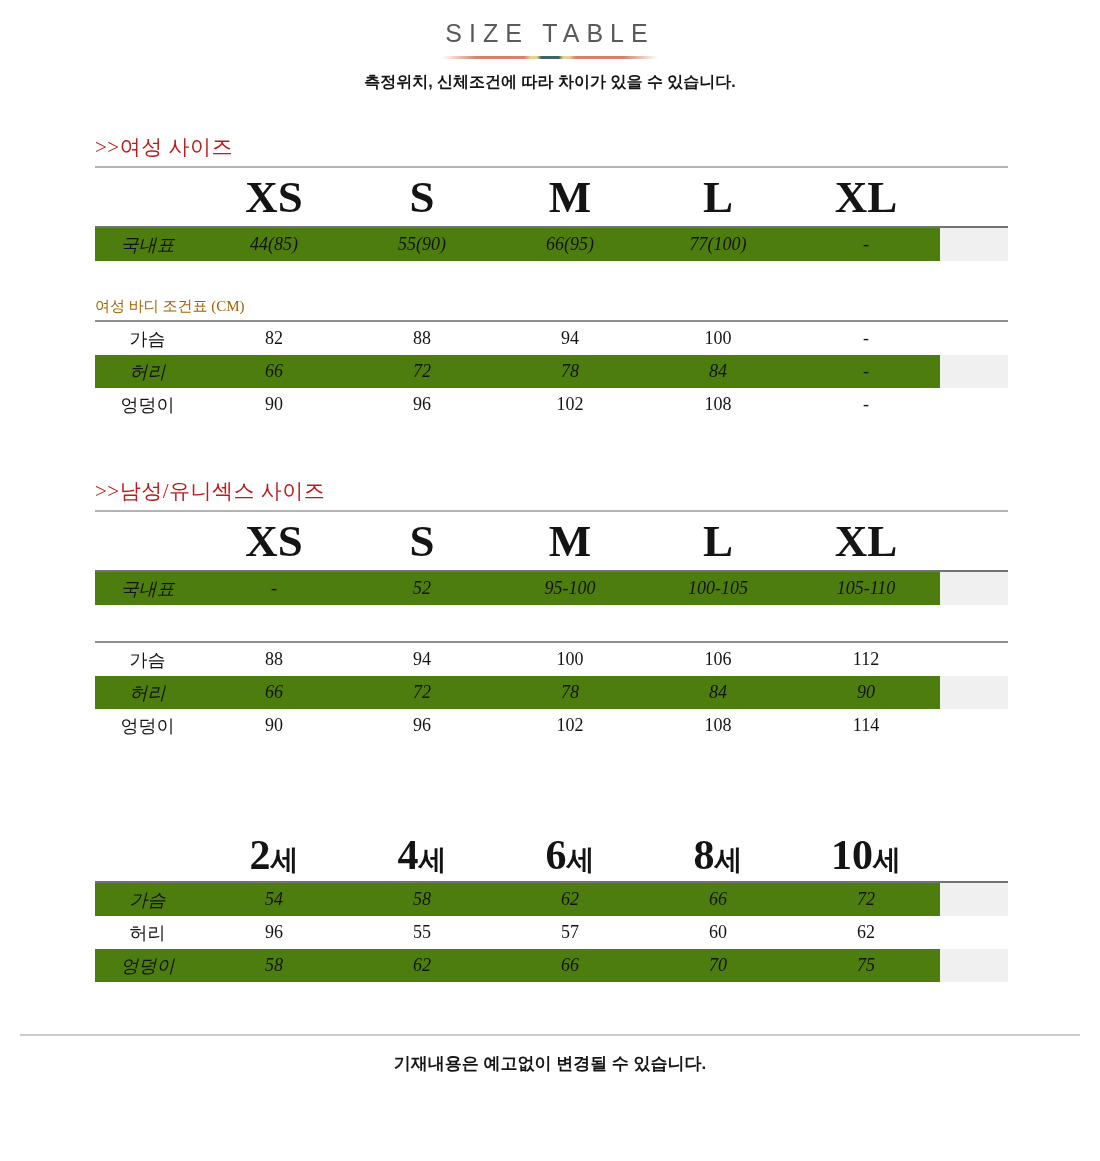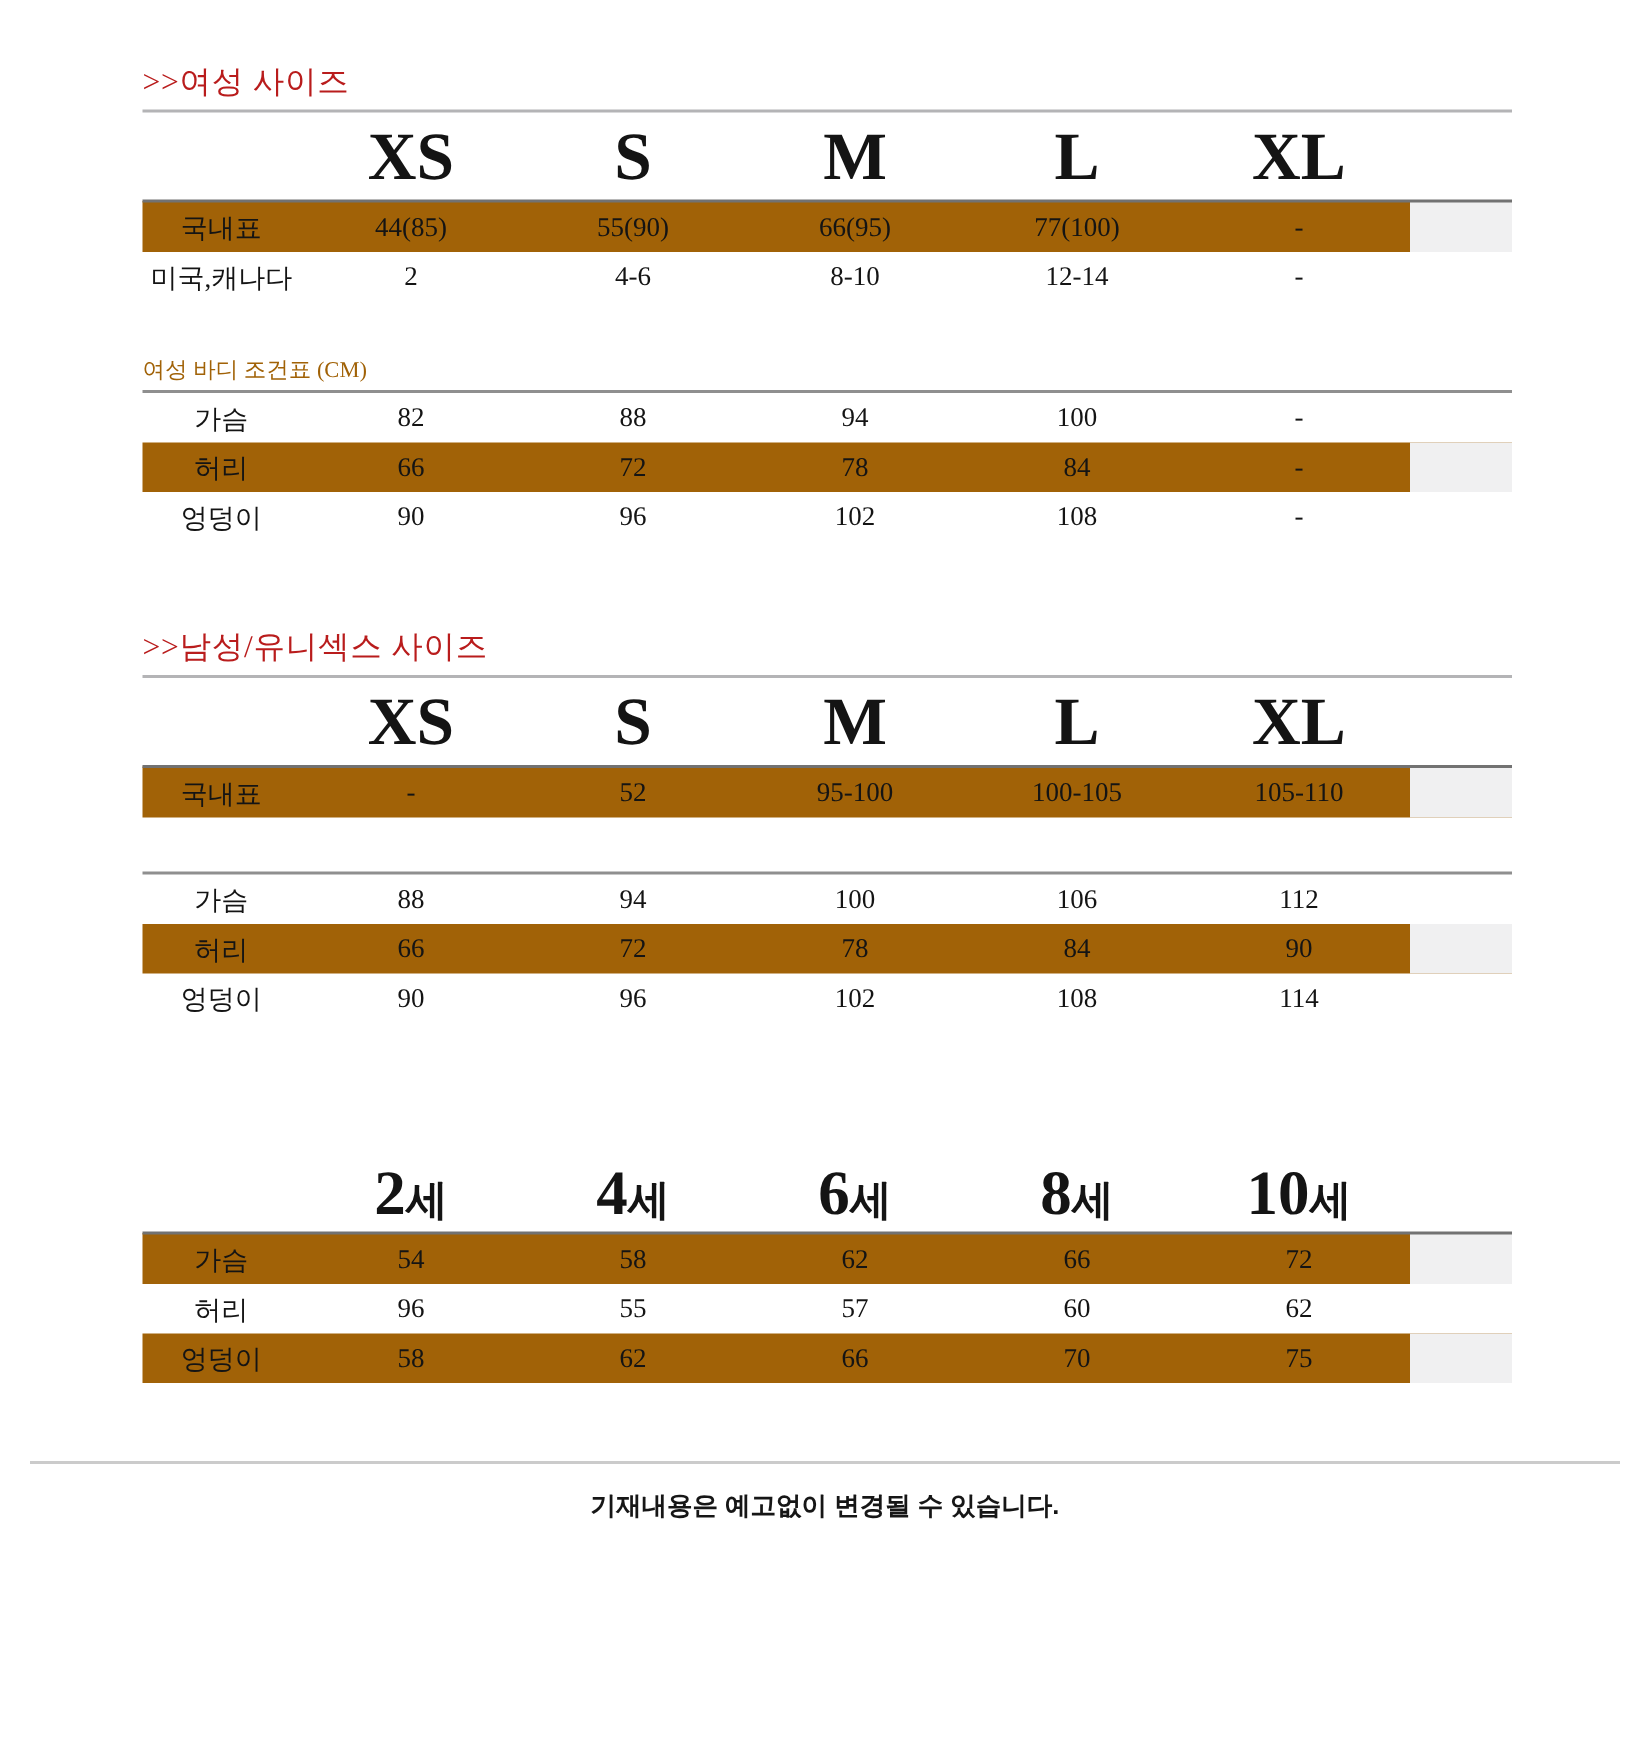--- a/index.html
+++ b/index.html
@@ -72,21 +72,21 @@
   }
   .size-table tbody tr:first-child td { border-top: 2px solid #727272; }
 
   td {
     text-align: center;
     height: 33px;
     font-size: 18px;
     padding: 0;
     vertical-align: middle;
   }
-  tr.shaded { background: #a16207; }
+  tr.shaded { background: #4d7c0f; font-style: italic; }
   td.label-cell { font-size: 18px; }
   td.filler-cell { background: transparent; }
   tr.shaded td.filler-cell { background: #f0f0f1; }
 
   .age-num    { font-size: 42px; font-weight: 700; }
   .age-suffix { font-size: 28px; font-weight: 700; }
   #section-children .size-table th { height: 54px; }
 
   
   .body-block { margin-top: 36px; }
@@ -108,20 +108,25 @@
     font-weight: 700;
     font-size: 17px;
     color: #161616;
   }
 </style>
 </head>
 <body>
 
 <div class="page">
 
+  <div class="page-header">
+    <div class="page-title">SIZE TABLE</div>
+    <div class="brand-divider"></div>
+    <div class="page-subtitle">측정위치, 신체조건에 따라 차이가 있을 수 있습니다.</div>
+  </div>
 
   <div class="section" id="section-women">
     <div class="section-title">&gt;&gt;여성 사이즈</div>
     <table class="size-table">
       <colgroup>
           <col class="c-label">
           <col class="c-data">
           <col class="c-data">
           <col class="c-data">
           <col class="c-data">
@@ -142,29 +147,20 @@
         <tbody>
           <tr class="shaded">
             <td class="label-cell">국내표</td>
             <td>44(85)</td>
             <td>55(90)</td>
             <td>66(95)</td>
             <td>77(100)</td>
             <td>-</td>
             <td class="filler-cell"></td>
           </tr>
-          <tr>
-            <td class="label-cell">미국,캐나다</td>
-            <td>2</td>
-            <td>4-6</td>
-            <td>8-10</td>
-            <td>12-14</td>
-            <td>-</td>
-            <td class="filler-cell"></td>
-          </tr>
         </tbody>
       </table>
     <div class="body-block">
       <div class="body-title">여성 바디 조건표 (CM)</div>
       <table class="body-table">
         <colgroup>
             <col class="c-label">
             <col class="c-data">
             <col class="c-data">
             <col class="c-data">

